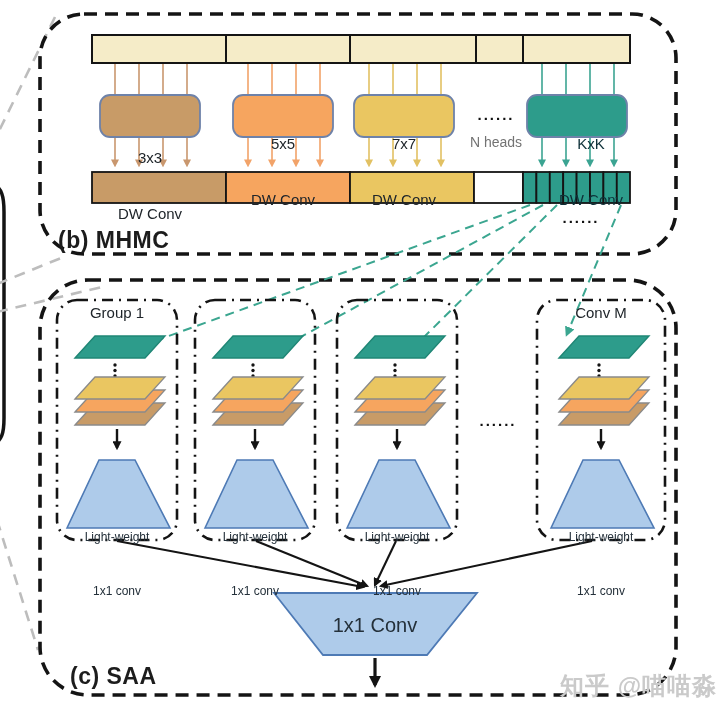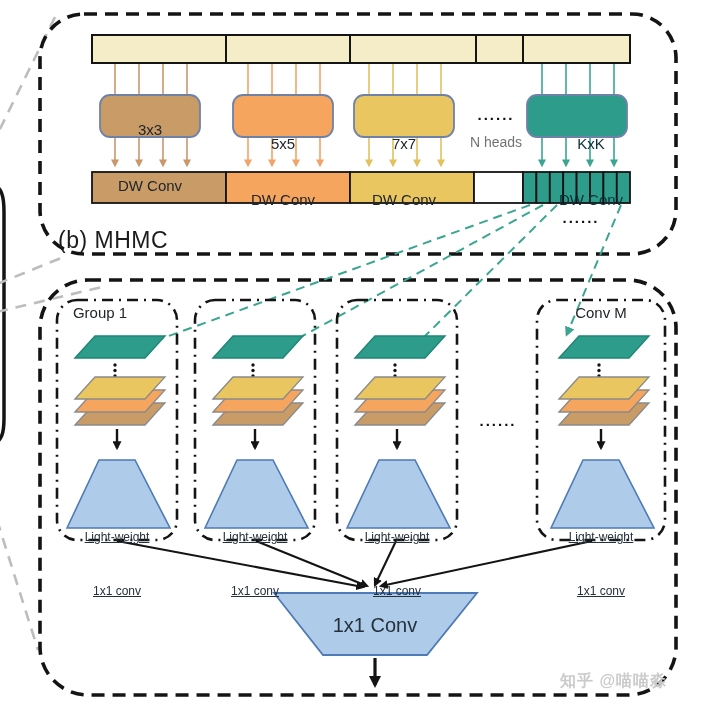--- a/index.html
+++ b/index.html
@@ -3,31 +3,31 @@
 <meta charset="utf-8">
 <style>
   html,body{margin:0;padding:0;background:#fff;}
   .stage{
     position:relative;width:720px;height:723px;background:#ffffff;overflow:hidden;
     font-family:"Liberation Sans","DejaVu Sans",sans-serif;color:#1c1c1c;
   }
   .stage svg{position:absolute;left:0;top:0;}
   .txt{position:absolute;white-space:pre;line-height:1.25;}
   .center{text-align:center;}
-  .panel-title{font-size:23px;color:#1c1c1c;letter-spacing:.5px;}
+  .panel-title{font-size:23px;color:#1c1c1c;letter-spacing:.5px;font-weight:bold;}
   .head-label{font-size:15px;color:#20262b;line-height:1.25;}
   .head-label span{display:block;}
   .head-label.on-teal{color:#0d3038;}
   .group-label{font-size:15px;color:#20262b;}
   .lw-label{font-size:12px;color:#24303a;line-height:1.5;}
-  .lw-label span{display:block;text-decoration:underline;}
+  .lw-label span{display:block;}
   .final-label{font-size:20px;color:#24303a;}
   .dots{font-size:15px;font-weight:700;color:#111;letter-spacing:2px;}
   .nheads{font-size:14px;color:#737373;}
-  .watermark{font-size:16px;font-weight:600;color:#cacaca;letter-spacing:1px;}
+  .watermark{font-size:24px;font-weight:600;color:#cacaca;letter-spacing:1px;}
   
   .f-cream{fill:var(--cream)} .f-tan{fill:var(--tan)} .f-orange{fill:var(--orange)}
   .f-yellow{fill:var(--yellow)} .f-teal{fill:var(--teal)} .f-white{fill:#ffffff}
   .f-blue{fill:var(--blue_fill)} .f-ink{fill:var(--ink)}
   .f-tanl{fill:var(--tan_line)} .f-orangel{fill:var(--orange_line)}
   .f-yellowl{fill:var(--yellow_line)} .f-teall{fill:var(--teal_line)}
   .f-tealdash{fill:var(--teal_dash)}
   .s-ink{stroke:var(--ink)} .s-slate{stroke:var(--box_border)}
   .s-blue{stroke:var(--blue_border)} .s-sheet{stroke:var(--sheet_border)}
   .s-tealsheet{stroke:var(--teal_sheet_border)}
@@ -228,22 +228,23 @@
     <line x1="256" y1="541" x2="367" y2="586" marker-end="url(#mBlack)"></line>
     <line x1="396" y1="541" x2="375" y2="585" marker-end="url(#mBlack)"></line>
     <line x1="592" y1="541" x2="381" y2="586" marker-end="url(#mBlack)"></line>
   </g>
 
   <polygon points="274,593 477,593 427,655 323,655" class="f-blue s-blue" stroke-width="1.8"></polygon>
   <line x1="375" y1="658" x2="375" y2="685" class="s-ink" stroke-width="3.2" marker-end="url(#mBlackLg)"></line>
 </svg>
 
 <div class="txt panel-title" style="left:58px;top:226px;">(b) MHMC</div>
-
-<div class="txt head-label center" style="left:100px;top:83px;width:100px;">
+<div class="txt panel-title" style="left:70px;top:662px;">(c) SAA</div>
+
+<div class="txt head-label center" style="left:100px;top:111px;width:100px;">
   <span>3x3</span>
   <span>DW Conv</span>
 </div>
 <div class="txt head-label center" style="left:233px;top:97px;width:100px;">
   <span>5x5</span>
   <span>DW Conv</span>
 </div>
 <div class="txt head-label center" style="left:354px;top:97px;width:100px;">
   <span>7x7</span>
   <span>DW Conv</span>
@@ -251,21 +252,21 @@
 <div class="txt head-label on-teal center" style="left:541px;top:97px;width:100px;">
   <span>KxK</span>
   <span>DW Conv</span>
 </div>
 
 <div class="txt dots center" style="left:460px;top:106px;width:72px;">......</div>
 <div class="txt nheads center" style="left:458px;top:134px;width:76px;">N heads</div>
 <div class="txt dots center" style="left:548px;top:209px;width:66px;">......</div>
 <div class="txt dots center" style="left:462px;top:412px;width:72px;">......</div>
 
-<div class="txt group-label center" style="left:40px;top:304px;width:120px;">Group 1</div>
+<div class="txt group-label center" style="left:57px;top:304px;width:120px;">Group 1</div>
 <div class="txt group-label center" style="left:537px;top:304px;width:128px;">Conv M</div>
 
 <div class="txt lw-label center" style="left:62px;top:492px;width:110px;">
   <span>Light-weight</span>
   <span>1x1 conv</span>
 </div>
 <div class="txt lw-label center" style="left:200px;top:492px;width:110px;">
   <span>Light-weight</span>
   <span>1x1 conv</span>
 </div>

